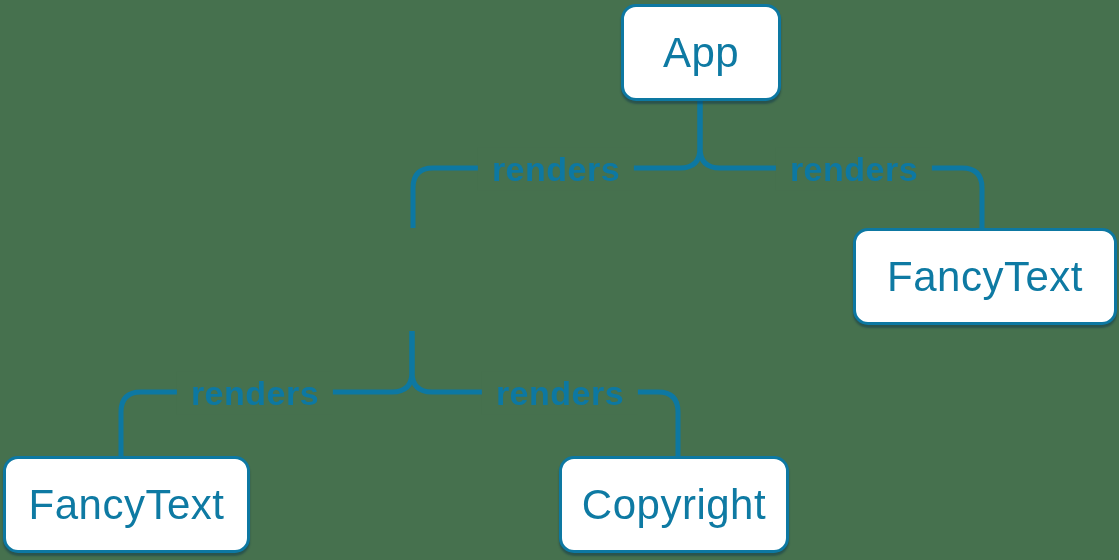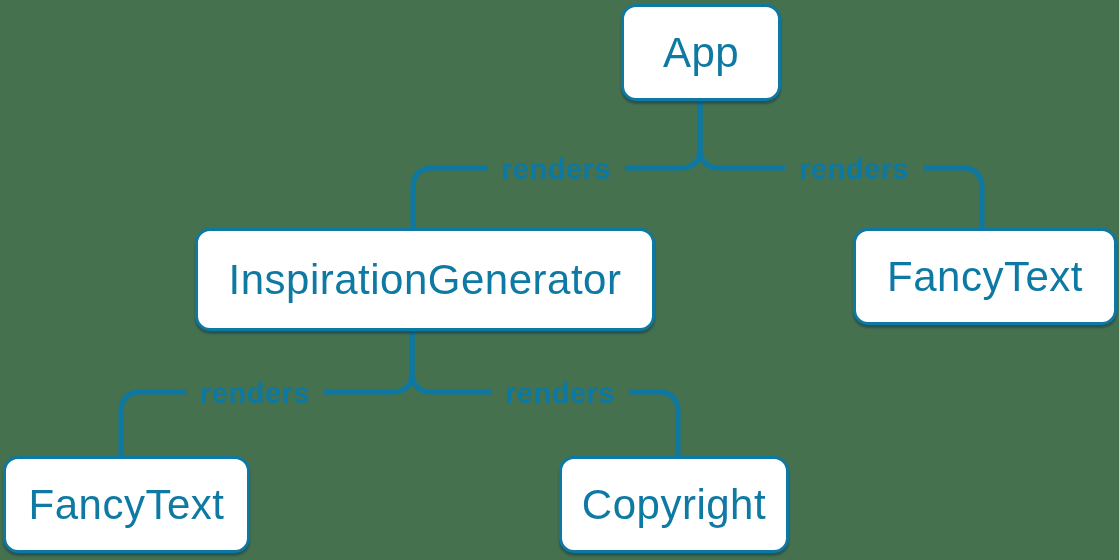--- a/index.html
+++ b/index.html
@@ -46,21 +46,21 @@
   #node-app            { left: 621px; top: 4px;   width: 160px; height: 97px; }
   #node-inspiration    { left: 195px; top: 228px; width: 460px; height: 103px; }
   #node-fancy-right    { left: 853px; top: 228px; width: 264px; height: 97px; }
   #node-fancy-left     { left: 3px;   top: 456px; width: 247px; height: 97px; }
   #node-copyright      { left: 559px; top: 456px; width: 230px; height: 97px; }
   .edge-label {
     position: absolute;
     transform: translate(-50%, -50%);
     background: var(--bg);
     color: var(--accent);
-    font-size: 29px;
+    font-size: 34px;
     font-weight: bold;
     letter-spacing: 0.5px;
     padding: 2px 14px;
     white-space: nowrap;
   }
   #edge-label-0 { left: 556px; top: 169px; }
   #edge-label-1 { left: 854px; top: 169px; }
   #edge-label-2 { left: 255px; top: 393px; }
   #edge-label-3 { left: 560px; top: 393px; }
 </style>
@@ -73,23 +73,20 @@
     <path d="M700 101 L700 148 Q700 168 680 168 L433 168 Q413 168 413 188 L413 228"></path>
     <path d="M700 101 L700 148 Q700 168 720 168 L962 168 Q982 168 982 188 L982 228"></path>
     <path d="M412 331 L412 372 Q412 392 392 392 L141 392 Q121 392 121 412 L121 456"></path>
     <path d="M412 331 L412 372 Q412 392 432 392 L658 392 Q678 392 678 412 L678 456"></path>
   </svg>
 
   <div class="node" id="node-app">
     <span>App</span>
   </div>
 
-  <div class="node" id="node-inspiration">
-    <span>InspirationGenerator</span>
-  </div>
 
   <div class="node" id="node-fancy-right">
     <span>FancyText</span>
   </div>
 
   <div class="node" id="node-fancy-left">
     <span>FancyText</span>
   </div>
 
   <div class="node" id="node-copyright">

